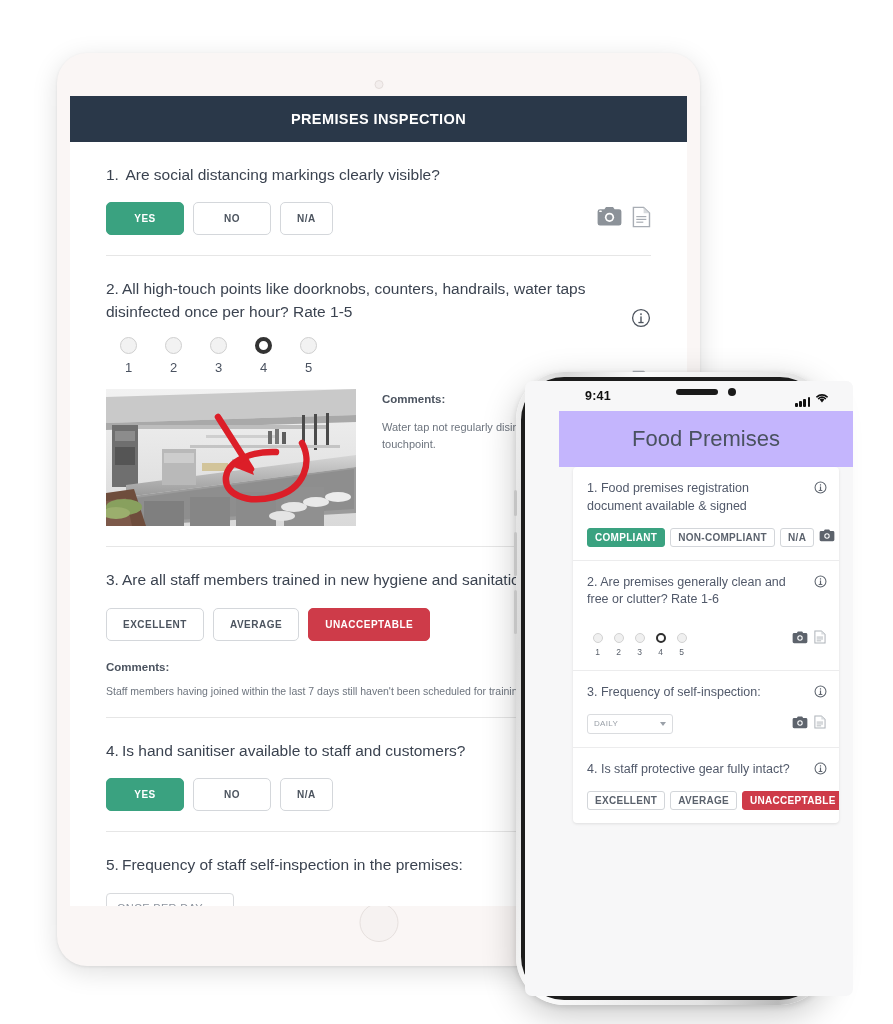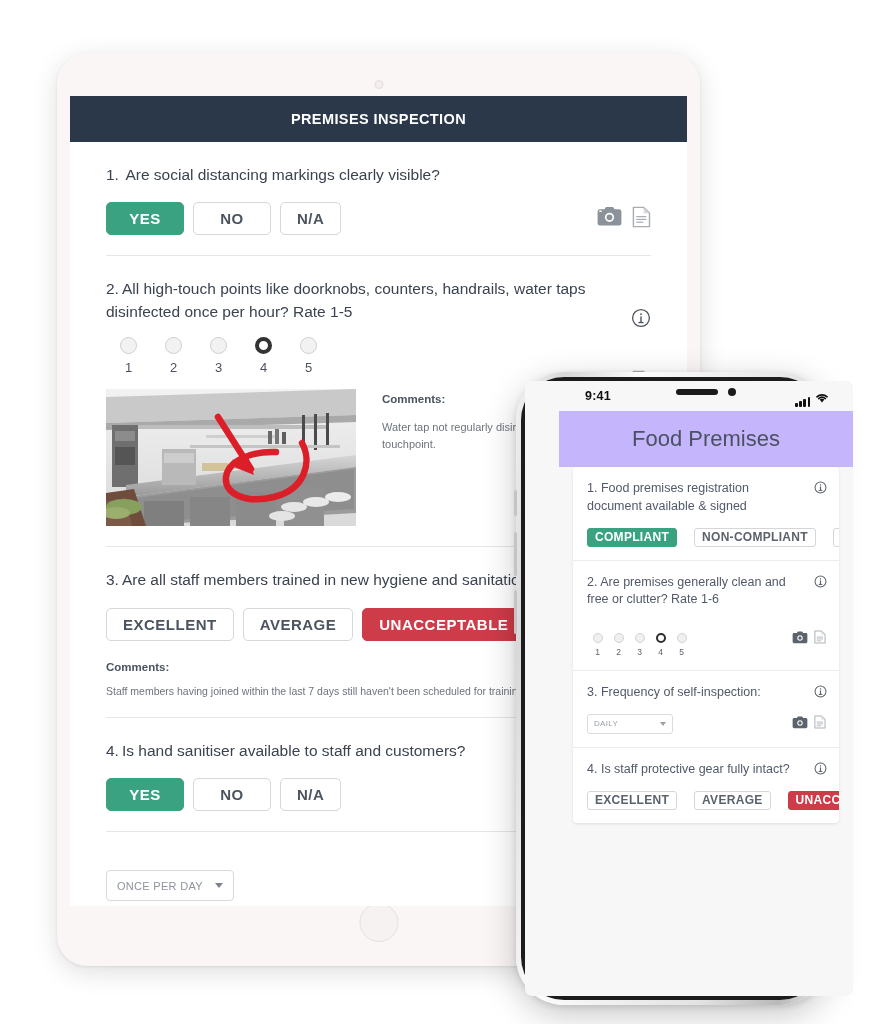--- a/index.html
+++ b/index.html
@@ -100,21 +100,21 @@
   }
 
   .btn-pill {
     min-width: 50px;
     height: 33px;
     padding: 0 16px;
     border-radius: 5px;
     border: 1px solid #d4d7db;
     background: #ffffff;
     color: #4c545f;
-    font-size: 15px;
+    font-size: 10px;
     font-weight: bold;
     letter-spacing: 0.5px;
     display: inline-flex;
     align-items: center;
     justify-content: center;
     margin-right: 9px;
     box-sizing: border-box;
   }
   .btn-pill.wide { min-width: 78px; }
   .btn-pill.green {
@@ -356,27 +356,27 @@
     align-items: center;
     margin-top: 12px;
   }
   .p-btn {
     height: 19px;
     padding: 0 7px;
     border: 1px solid #d3d6da;
     border-radius: 3px;
     background: #ffffff;
     color: #5b626d;
-    font-size: 12px;
+    font-size: 10px;
     font-weight: bold;
     letter-spacing: 0.3px;
     display: inline-flex;
     align-items: center;
     justify-content: center;
-    margin-right: 17px;
+    margin-right: 5px;
     box-sizing: border-box;
     white-space: nowrap;
   }
   .p-btn.green { background:#3aa280; border-color:#3aa280; color:#fff; }
   .p-btn.red   { background:#ce3b49; border-color:#ce3b49; color:#fff; }
 
   .p-rating { display: flex; margin-top: 12px; }
   .p-rating-item { width: 21px; text-align: center; }
   .p-radio {
     width: 10px; height: 10px;
@@ -605,20 +605,23 @@
           <span class="qnum">4.</span><span>Is hand sanitiser available to staff and customers?</span>
         </div>
         <div class="t-row">
           <div class="btn-pill green wide">YES</div>
           <div class="btn-pill wide">NO</div>
           <div class="btn-pill">N/A</div>
         </div>
       </div>
 
       <div class="t-qblock">
+        <div class="t-qtext">
+          <span class="qnum">5.</span><span>Frequency of staff self-inspection in the premises:</span>
+        </div>
         <div class="select-box">
           <span class="select-val">ONCE PER DAY</span>
           <span class="caret"></span>
         </div>
       </div>
 
     </div>
   </div>
 </div>
 

